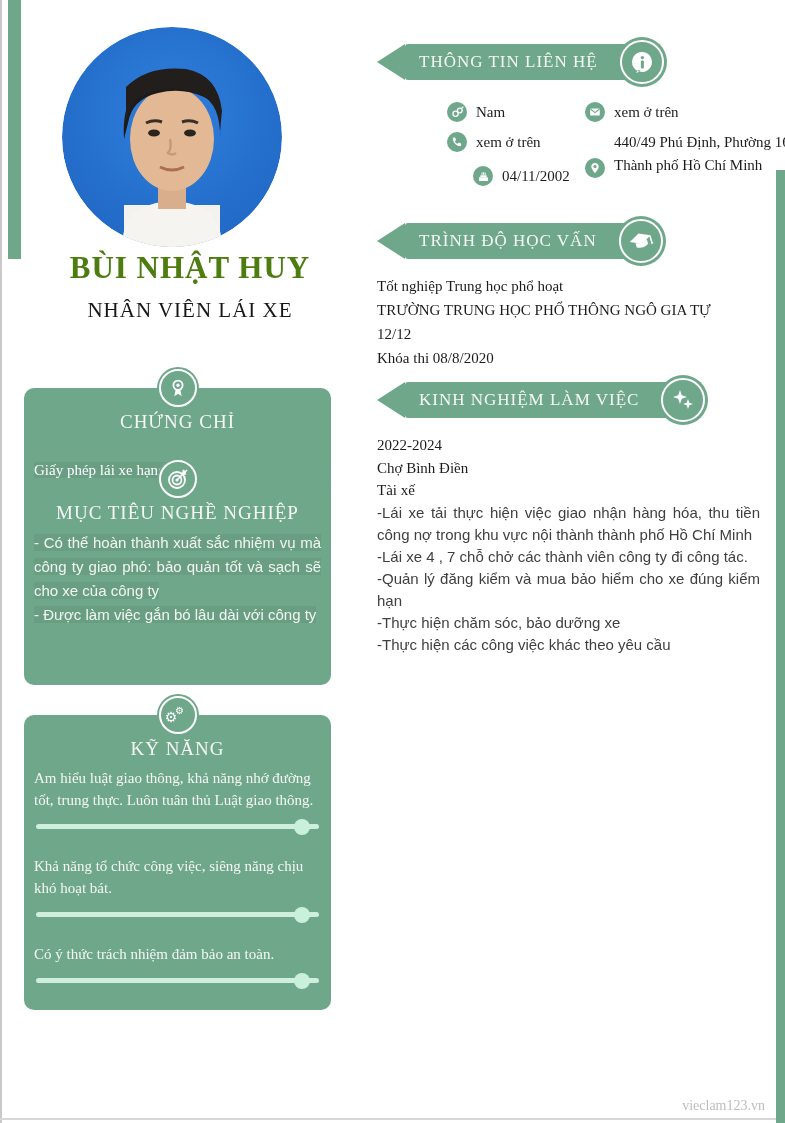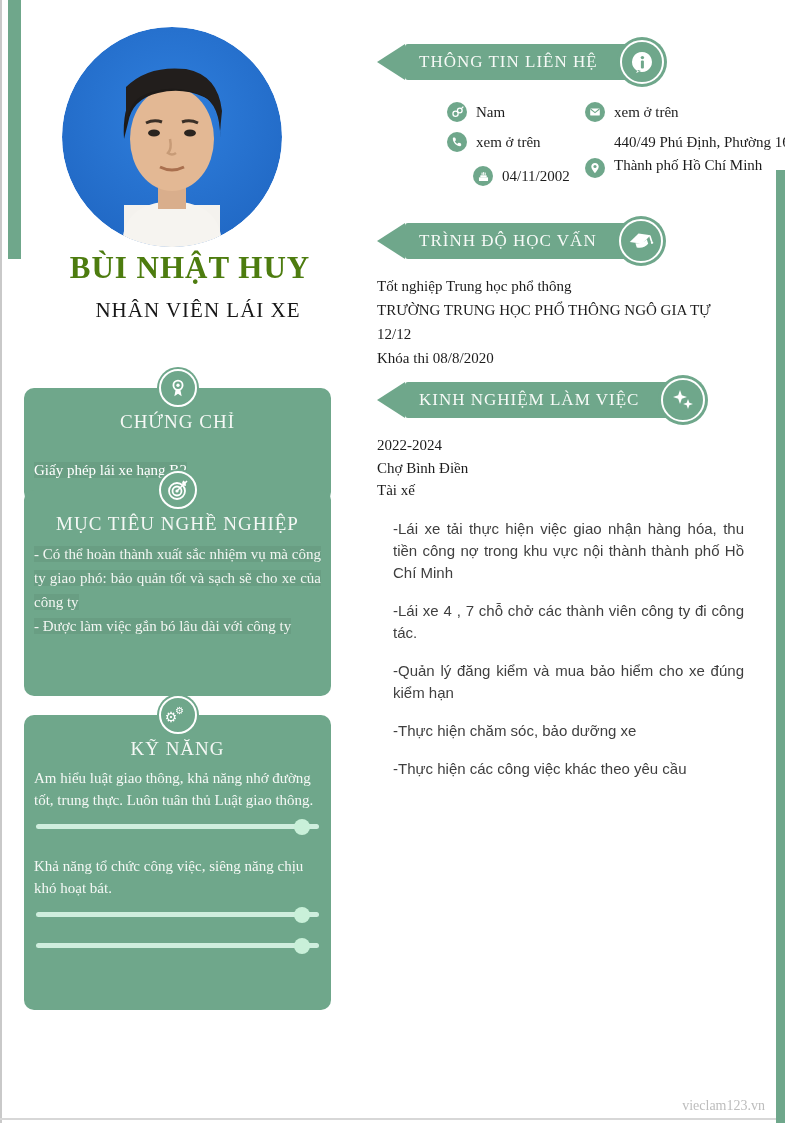--- a/index.html
+++ b/index.html
@@ -7,35 +7,35 @@
        font-family:"Liberation Serif", serif;-webkit-font-smoothing:antialiased;}
   .page-edge-left{position:absolute;left:0;top:0;width:2px;height:1123px;background:#c9c9c9;}
   .page-edge-bottom{position:absolute;left:0;top:1118px;width:785px;height:2px;background:#d7d7d7;}
   .accent-left{position:absolute;left:8px;top:0;width:13px;height:259px;background:#6fa78b;}
   .accent-right{position:absolute;left:776px;top:170px;width:9px;height:953px;background:#6fa78b;}
 
   
   .photo-wrap{position:absolute;left:62px;top:27px;width:220px;height:220px;border-radius:50%;overflow:hidden;}
   .name{position:absolute;left:30px;top:250px;width:320px;text-align:center;
         font-size:31px;font-weight:bold;color:#4d7c0f;letter-spacing:1px;}
-  .job-title{position:absolute;left:38px;top:298px;width:320px;text-align:center;
+  .job-title{position:absolute;left:30px;top:298px;width:320px;text-align:center;
         font-size:21px;color:#171717;letter-spacing:1px;}
 
   .box{position:absolute;left:24px;width:307px;background:#6fa78b;border-radius:10px;color:#ffffff;
        padding:0 10px;box-sizing:border-box;}
   .box-cert{top:388px;height:114px;}
-  .box-obj{top:490px;height:206px;}
+  .box-obj{top:479px;height:206px;}
   .box-skill{top:715px;height:295px;}
   .box-icon{position:absolute;left:50%;transform:translateX(-50%);top:-19px;width:38px;height:38px;
        border-radius:50%;background:#6fa78b;border:2px solid #ffffff;box-shadow:0 0 0 2px #6fa78b;
        display:flex;align-items:center;justify-content:center;box-sizing:border-box;}
   .box h2{margin:23px 0 7px;text-align:center;font-size:19px;font-weight:normal;letter-spacing:1px;color:#f5f8f5;}
   .box-cert .content{font-size:15px;line-height:20px;margin-top:27px;}
   .hl{background:rgba(0,0,0,0.05);}
-  .box-obj .content{font-family:Liberation Serif, serif;font-size:15px;line-height:24px;
+  .box-obj .content{font-family:Liberation Sans, sans-serif;font-size:15px;line-height:24px;
        text-align:justify;color:#f2f6f2;}
   .sk-text{font-size:15px;line-height:22px;margin-top:6px;color:#f5f8f5;}
   .track{position:relative;height:5px;border-radius:3px;background:#cfeede;margin:13px 2px 26px;}
   .knob{position:absolute;top:50%;transform:translateY(-50%);width:16px;height:16px;border-radius:50%;background:#c9f0d9;}
 
   
   .banner{position:absolute;left:405px;height:36px;background:#6fa78b;border-radius:3px 18px 18px 3px;
           display:flex;align-items:center;}
   .banner::before{content:'';position:absolute;left:-28px;top:0;width:0;height:0;
           border-right:28px solid #6fa78b;border-top:18px solid transparent;border-bottom:18px solid transparent;}
@@ -53,21 +53,21 @@
   .addr .c-text{white-space:nowrap;}
   .addr .line2{white-space:normal;line-height:26px;}
 
   .edu{position:absolute;left:377px;top:274px;width:395px;font-size:15px;line-height:24px;color:#1c1c1c;}
   .edu div{padding:0;}
 
   .exp{position:absolute;left:377px;top:434px;width:383px;}
   .exp .head{font-size:15px;line-height:22.5px;color:#1c1c1c;}
   .exp .bullets{font-family:"Liberation Sans", sans-serif;font-size:15px;line-height:22px;color:#3f3f3f;
        text-align:justify;}
-  .exp .bullets p{margin:16px;}
+  .exp .bullets p{margin:0;}
 
   .watermark{position:absolute;right:20px;top:1098px;font-family:Liberation Serif, serif;
        font-size:14px;color:#bdbdbd;}
 
   .gear-big{font-family:"DejaVu Sans", sans-serif;color:#fff;font-size:14px;line-height:1;position:relative;top:2px;left:-2px;}
   .gear-small{font-family:"DejaVu Sans", sans-serif;color:#fff;font-size:10px;line-height:1;position:relative;top:-4px;left:-4px;}
   svg{display:block;}
 </style>
 </head>
 <body>
@@ -147,20 +147,21 @@
   <div class="sk-text">Am hiểu luật giao thông, khả năng nhớ đường tốt, trung thực. Luôn tuân thủ Luật giao thông.</div>
   <div class="track">
       <div class="knob" style="left: calc(94% - 8px);"></div>
     </div>
 
   <div class="sk-text">Khả năng tổ chức công việc, siêng năng chịu khó hoạt bát.</div>
   <div class="track">
       <div class="knob" style="left: calc(94% - 8px);"></div>
     </div>
 
+  <div class="sk-text">Có ý thức trách nhiệm đảm bảo an toàn.</div>
   <div class="track">
       <div class="knob" style="left: calc(94% - 8px);"></div>
     </div>
 </div>
 
 <div class="banner" style="top:44px;">
   <span class="b-title">THÔNG TIN LIÊN HỆ</span>
   <div class="b-circle">
     <svg width="26" height="26" viewBox="0 0 26 26">
       <path d="M13 3 a10 10 0 1 1 -0.01 0 Z M9 21 l-2 3 l5 -2 Z" fill="#fff"></path>
@@ -236,21 +237,21 @@
         <polygon points="14,6 3,11.5 14,17 25,11.5" fill="#fff"></polygon>
         <path d="M8 14.2 v4.6 q6 3.6 12 0 v-4.6 q-6 3.4 -12 0 Z" fill="#fff"></path>
         <path d="M24 12 v6" stroke="#fff" stroke-width="1.6"></path>
         <circle cx="24" cy="19" r="1.2" fill="#fff"></circle>
       </g>
     </svg>
   </div>
 </div>
 
 <div class="edu">
-  <div>Tốt nghiệp Trung học phổ thông</div>
+  <div>Tốt nghiệp Trung học phổ hoạt</div>
   <div>TRƯỜNG TRUNG HỌC PHỔ THÔNG NGÔ GIA TỰ</div>
   <div>12/12</div>
   <div>Khóa thi 08/8/2020</div>
 </div>
 
 <div class="banner" style="top:382px;">
   <span class="b-title">KINH NGHIỆM LÀM VIỆC</span>
   <div class="b-circle">
     <svg width="28" height="28" viewBox="0 0 28 28">
       <path d="M11 4 L12.8 9.2 L18 11 L12.8 12.8 L11 18 L9.2 12.8 L4 11 L9.2 9.2 Z" fill="#fff"></path>

